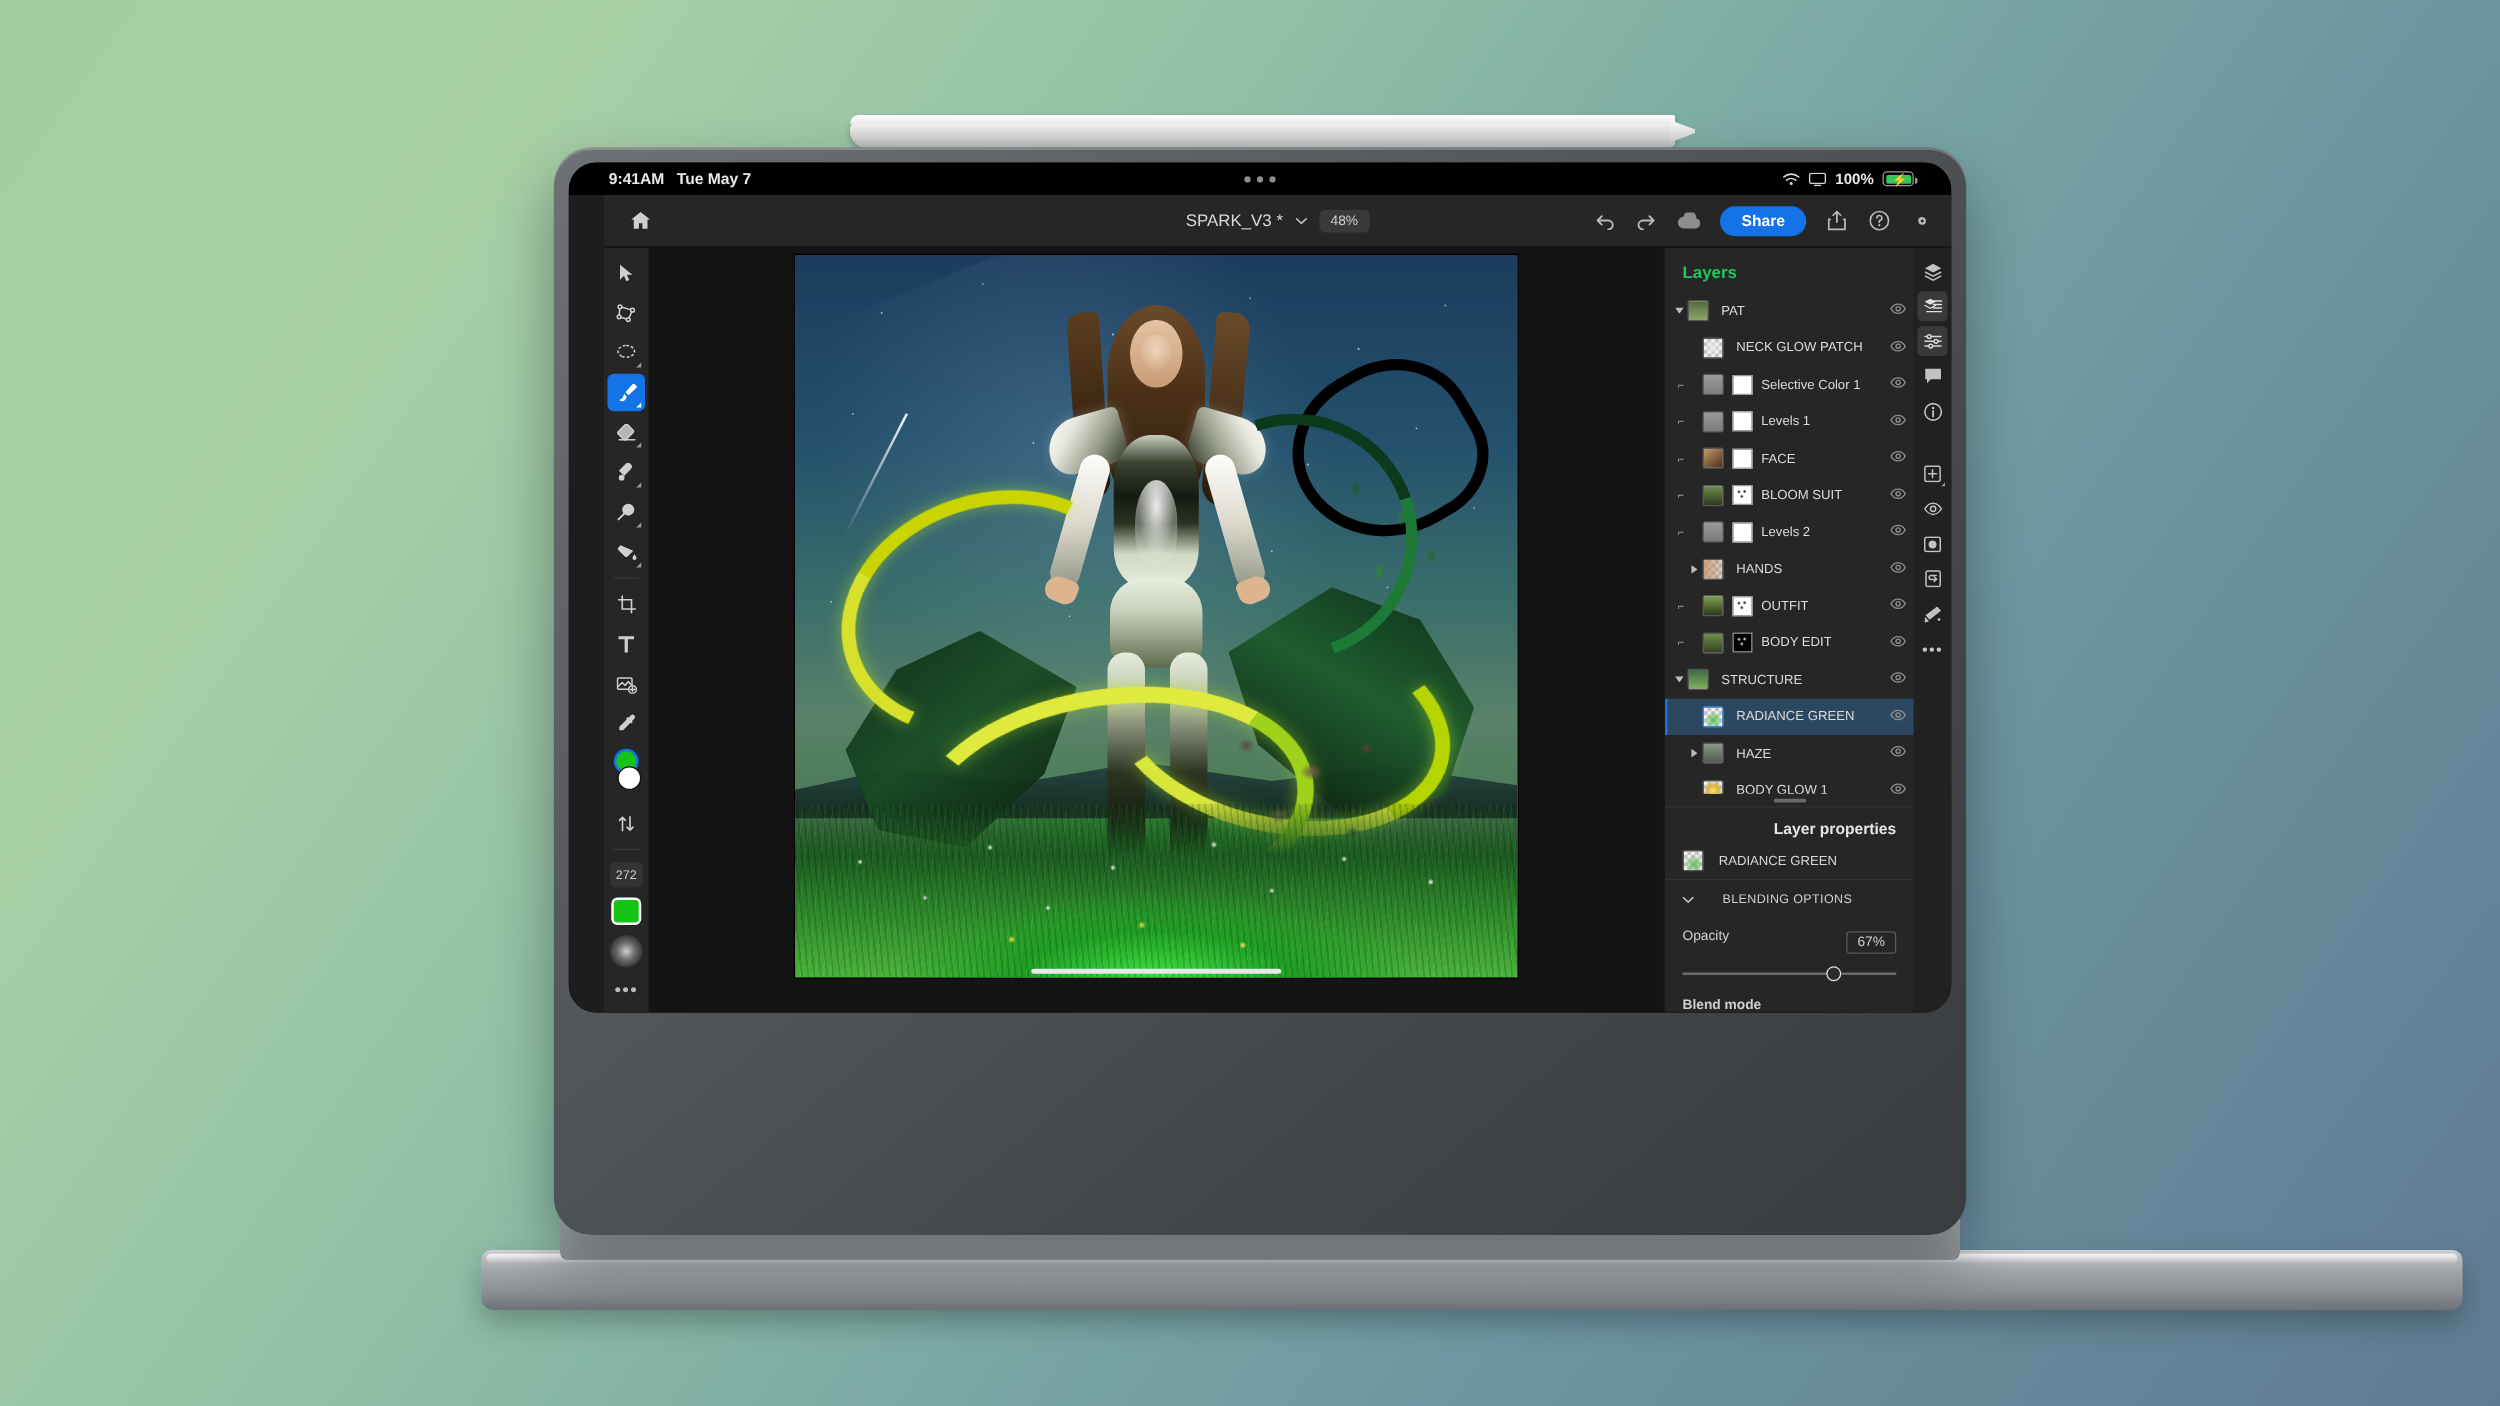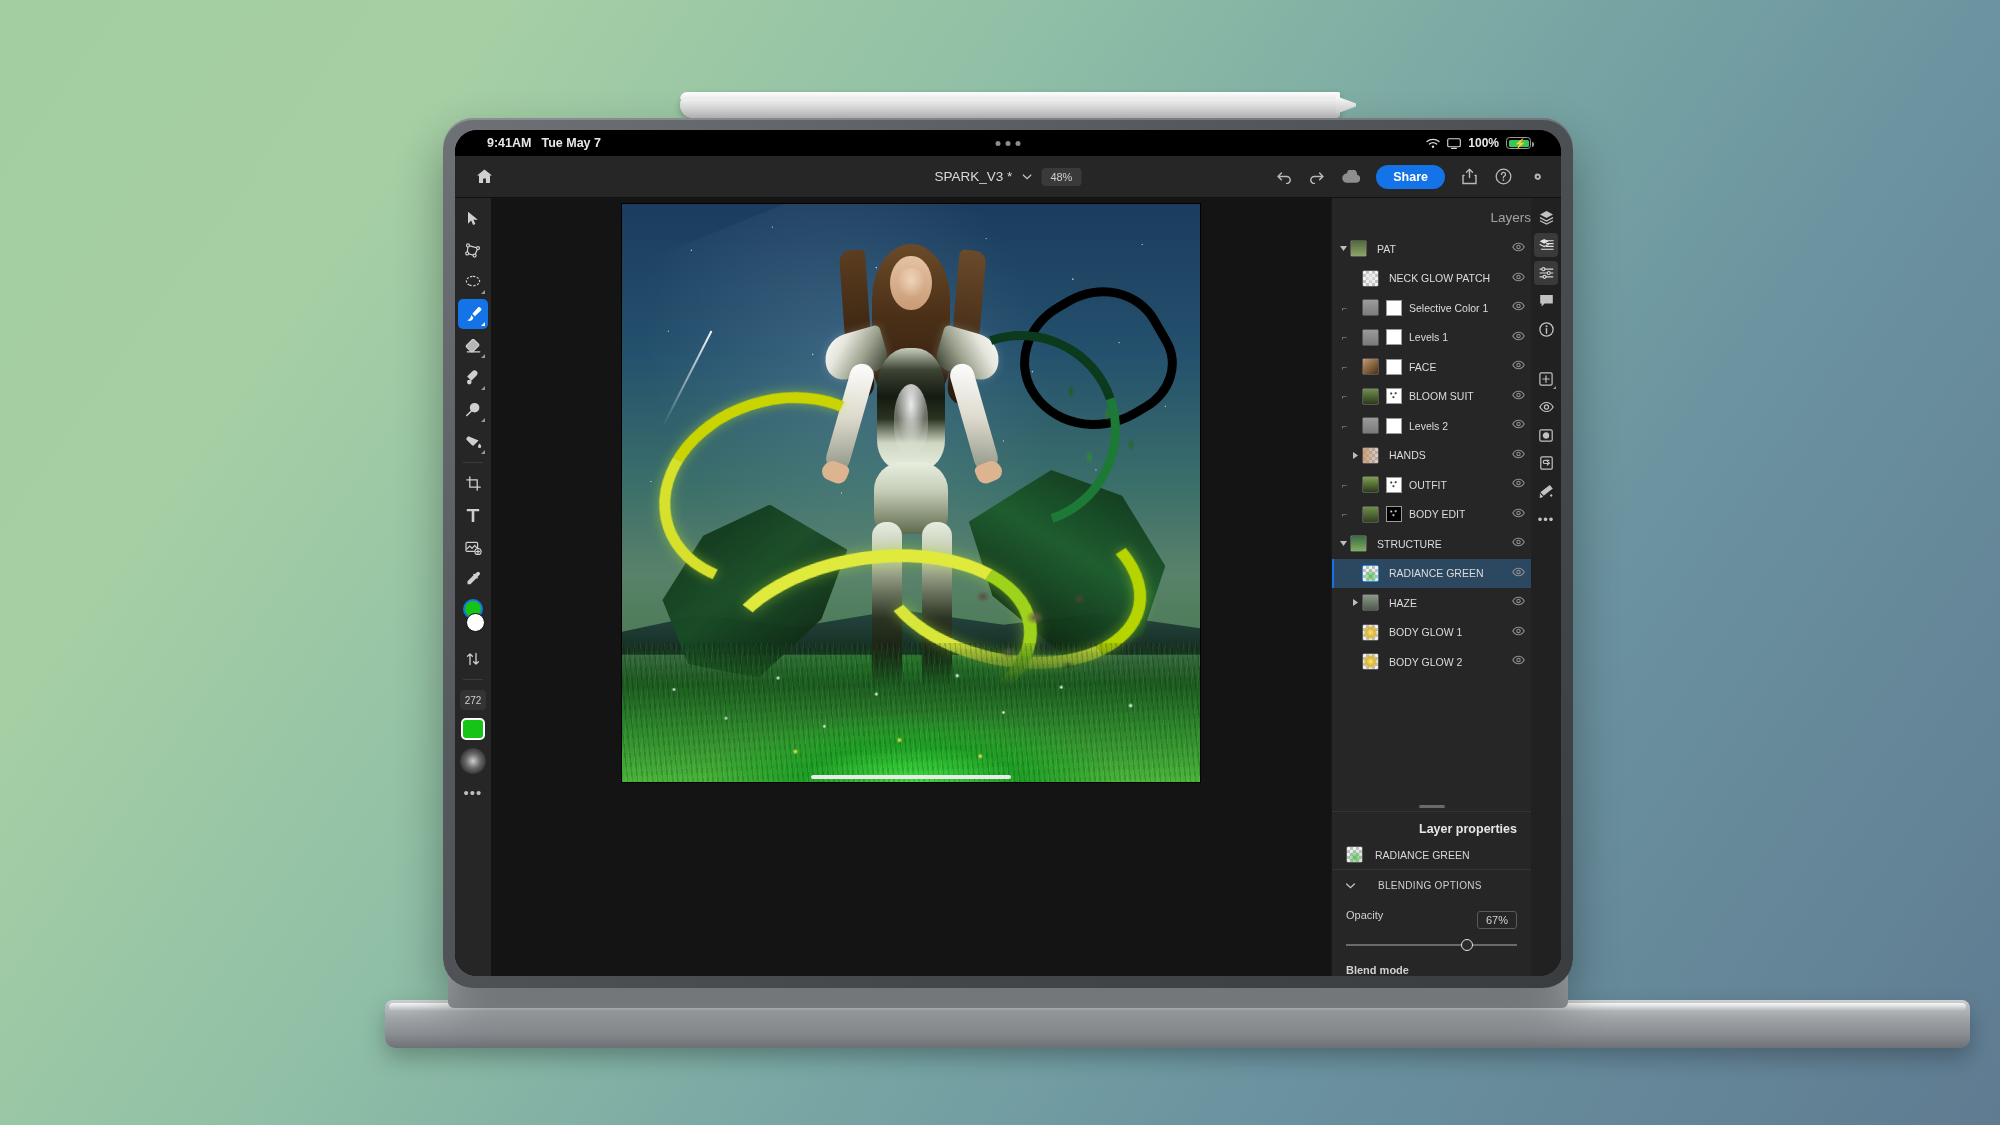--- a/index.html
+++ b/index.html
@@ -52,21 +52,21 @@
   }
 
   .ipad {
     position:absolute; left:443px; top:118px; width:1130px; height:870px;
     background: linear-gradient(140deg,#6e7276 0%,#55585c 35%,#44474a 70%,#3a3d40 100%);
     border-radius: 30px;
     padding: 12px;
     box-shadow: 0 22px 48px rgba(0,0,0,.33), 0 2px 0 rgba(255,255,255,.22) inset;
   }
   .ipad-screen{
-    position:absolute; left:455px; top:130px; width:1106px; height:846px;
+    position:absolute; left:455px; top:130px; width:1106px; height:680px;
     background:#000; border-radius:22px; overflow:hidden;
   }
 
   
   .statusbar{
     position:absolute; left:0; top:0; width:100%; height:26px;
     color:#e8e8e8; font-size:12.5px; font-weight:bold;
     display:flex; align-items:center; background:#000;
   }
   .sb-left{ position:absolute; left:32px; display:flex; gap:10px; align-items:center;}
@@ -77,21 +77,21 @@
     width:25px;height:12px;border:1.5px solid #9a9a9a;border-radius:3.5px;position:relative;
     display:flex;align-items:center;padding:1.5px;
   }
   .batt:after{content:"";position:absolute;right:-4px;top:3.5px;width:2px;height:5px;background:#9a9a9a;border-radius:0 2px 2px 0;}
   .batt i{display:block;height:100%;width:100%;background:#35c759;border-radius:1.5px;}
   .batt b{position:absolute;left:7px;top:0px;color:#fff;font-size:10px;}
 
   
   .app{
     position:absolute; left:0; top:26px; right:0; bottom:0; background:#1d1d1d;
-    display:flex; flex-direction:column;
+    display:flex; flex-direction:column;padding-left:28px;
   }
   .topbar{
     height:42px; background:#262626; display:flex; align-items:center;
     position:relative; flex:0 0 42px; border-bottom:1px solid #111;
   }
   .home-ico{ margin-left:18px; width:22px;height:22px; display:flex;align-items:center;justify-content:center; }
   .doc-title{
     position:absolute; left:50%; transform:translateX(-50%);
     display:flex; align-items:center; gap:10px; color:#d9d9d9; font-size:13.5px;
   }
@@ -289,21 +289,21 @@
     background: linear-gradient(180deg, rgba(30,60,70,.75), rgba(18,40,30,.95));
     clip-path: polygon(0 60%, 14% 30%, 30% 52%, 48% 22%, 66% 48%, 82% 28%, 100% 54%, 100% 100%, 0 100%);}
   .homebar{ position:absolute; left:50%; bottom:3px; transform:translateX(-50%);
     width:200px;height:4px;background:#e9e9e9;border-radius:3px;}
 
   
   .lpanel{
     width:200px; background:#262626; flex:0 0 200px; display:flex; flex-direction:column;
     border-left:1px solid #191919; min-height:0;
   }
-  .lp-title{ color:#a3a3a3; font-size:13.5px; font-weight:normal; padding:12px 0 9px 14px;text-align:right; }
+  .lp-title{ color:#22c55e; font-size:13.5px; font-weight:bold; padding:12px 0 9px 14px; }
   .lp-list{ flex:1; overflow:hidden; }
   .lrow{
     display:flex; align-items:center; height:29.5px; padding-right:6px; position:relative; cursor:pointer;
   }
   .lrow.sel{ background:#2c4760; box-shadow: inset 2px 0 0 #1473e6; }
   .tw{ width:14px; display:flex; align-items:center; justify-content:center; color:#bdbdbd; font-size:7px; flex:0 0 14px;}
   .thumb{
     width:17px;height:17px;border-radius:2px;flex:0 0 17px; margin-right:3px;
     background-image:
       linear-gradient(45deg,#bfbfbf 25%,transparent 25%,transparent 75%,#bfbfbf 75%),

